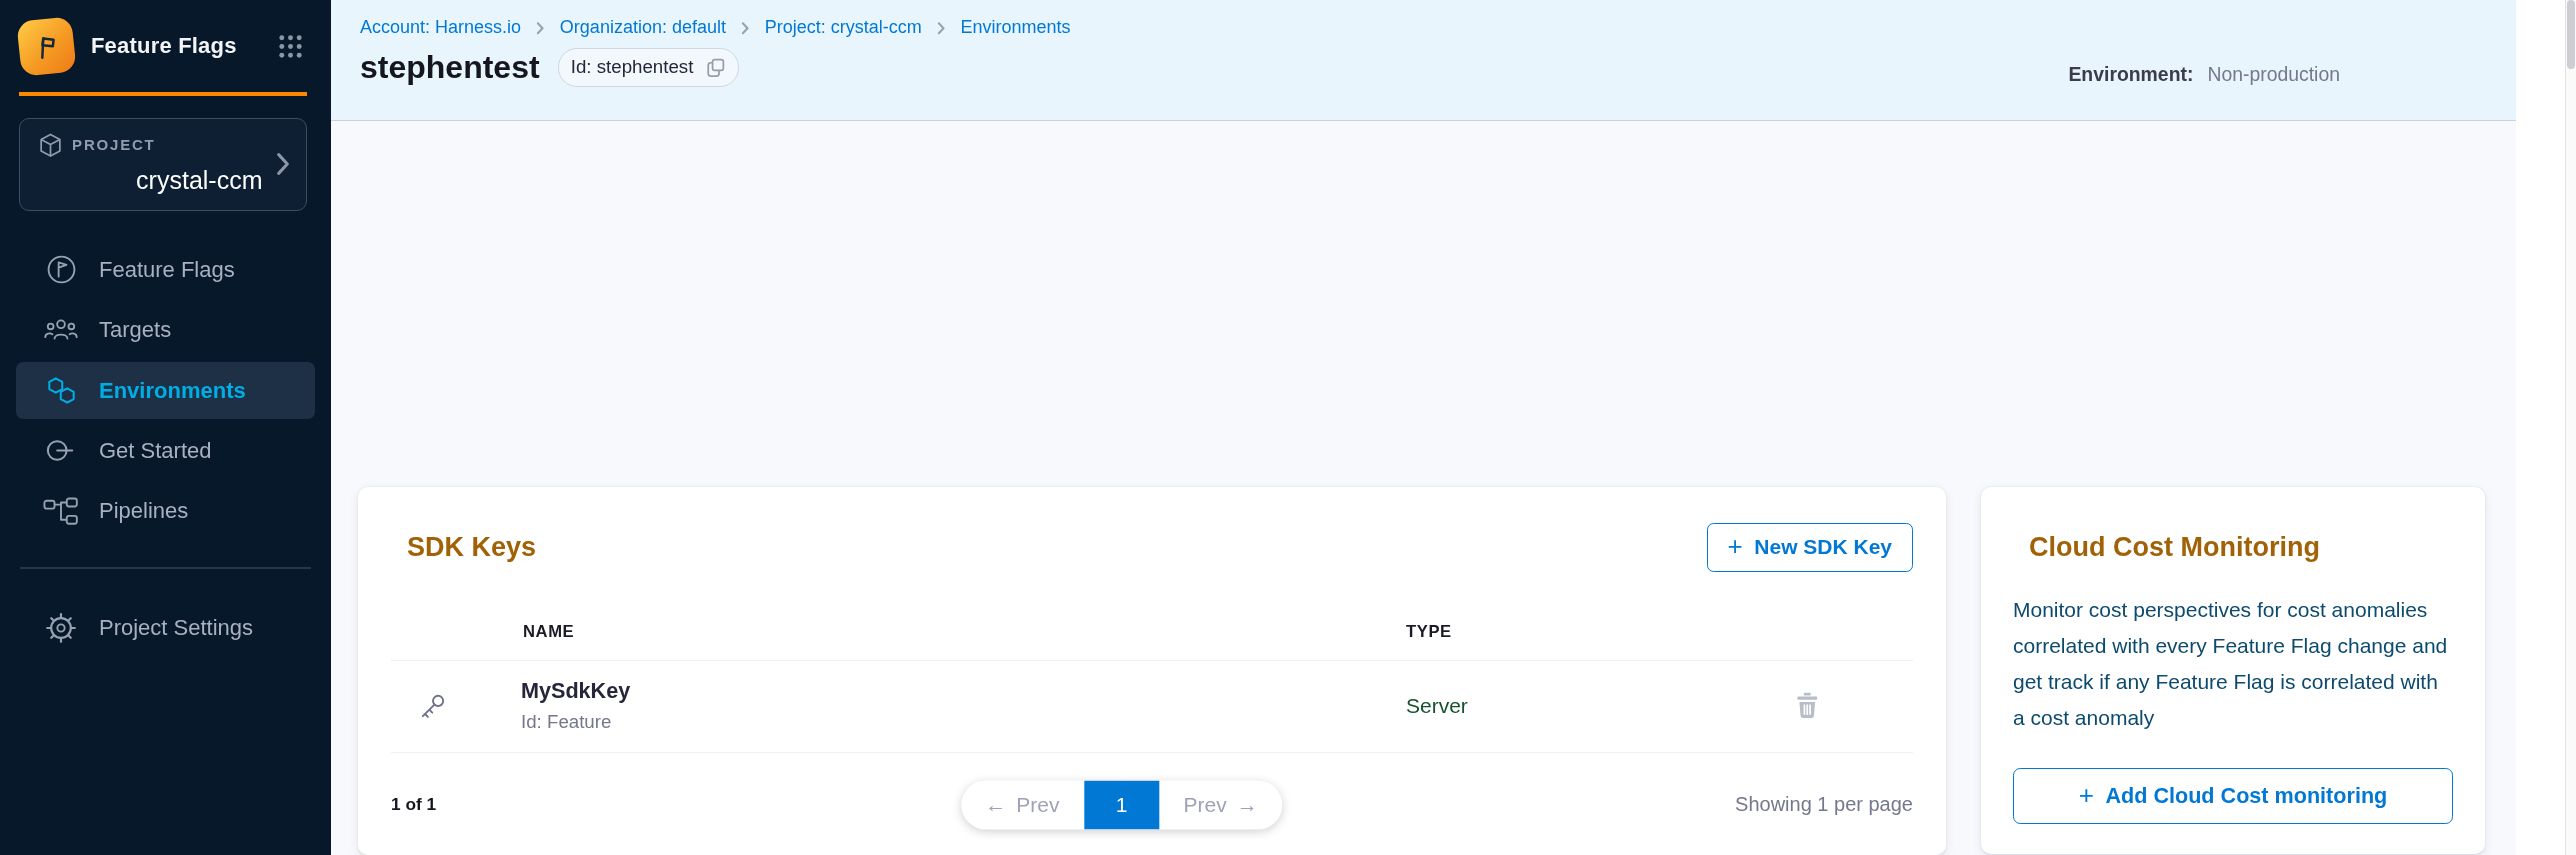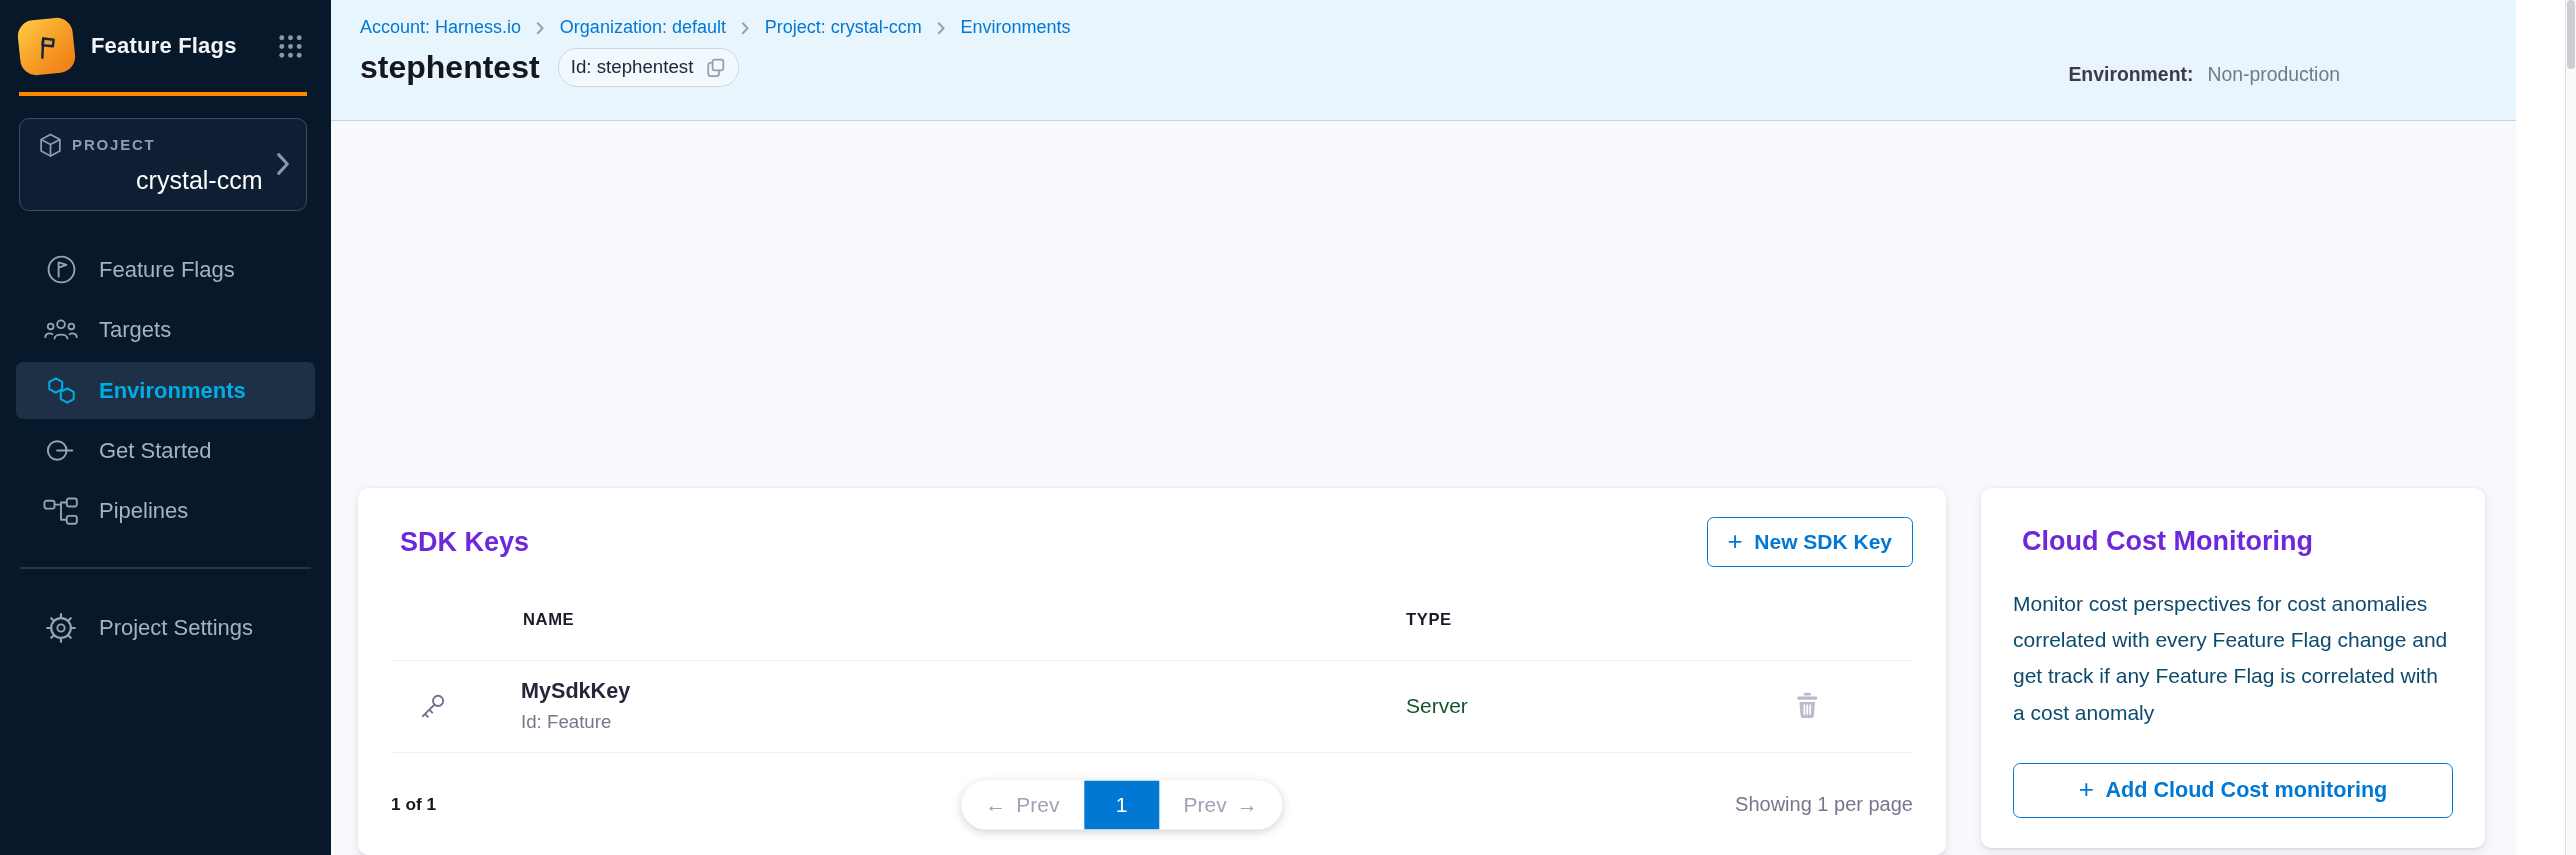--- a/index.html
+++ b/index.html
@@ -51,26 +51,26 @@
   .env-label { color:#3b3c4c; font-weight:700; margin-right:8.6px; }
   .env-value { color:#75778c; }
 
   .content { display:flex; gap:35px; padding:30px 0 0 27px; align-items:flex-start; }
   .panel { background:#fff; border-radius:10px;
     box-shadow:0 0.7px 2.2px rgba(40,41,61,.10), 0 3.6px 10px rgba(96,97,112,.12); }
 
   
   .sdk-panel { width:1588px; padding:29px 33px 26px 33px; }
   .panel-head { display:flex; align-items:center; justify-content:space-between; }
-  h2 { margin:9px; font-size:27px; color:#6d28d9; font-weight:700; }
+  h2 { margin:16px; font-size:27px; color:#a16207; font-weight:700; }
   .btn-outline { display:flex; align-items:center; gap:11.5px; border:1.8px solid #0278d5; color:#0278d5; background:#fff;
     border-radius:6.5px; font-size:21px; font-weight:700; padding:10.8px 20px; cursor:pointer; font-family:inherit; }
   .plus { font-size:26px; font-weight:400; line-height:1; transform:translateY(-1.4px); }
   .thead { display:grid; grid-template-columns:1015px 1fr; margin-top:43px; font-size:16.6px; font-weight:700; color:#1b1b28;
-    letter-spacing:0.6px; padding-bottom:30px; border-bottom:1.4px solid #efeff4; }
+    letter-spacing:0.6px; padding-bottom:18px; border-bottom:1.4px solid #efeff4; }
   .col-name { padding-left:132px; }
   .trow { display:grid; grid-template-columns:1015px 1fr; align-items:center; padding:17.3px 0 18.7px; border-bottom:1.4px solid #efeff4; cursor:pointer; }
   .cell-name { display:flex; align-items:center; }
   .key-ic { margin-left:26px; margin-right:72px; color:#6f7189; }
   .row-name { font-size:21.6px; font-weight:700; color:#26263a; }
   .row-id { font-size:18.7px; color:#75778c; margin-top:7.2px; }
   .cell-type { display:flex; align-items:center; justify-content:space-between; padding-right:94px; font-size:21px; color:#14532d; }
   .trash-btn { cursor:pointer; }
 
   .pagination { margin-top:27px; display:flex; align-items:center; position:relative; min-height:49px; }

